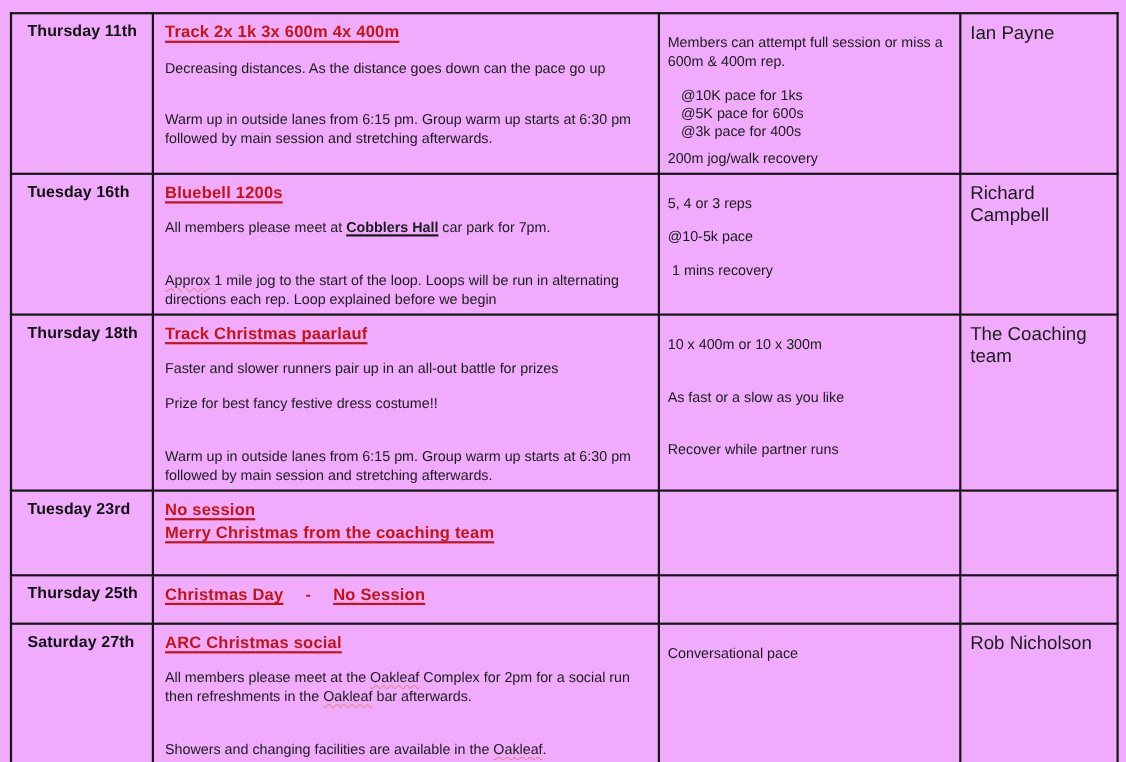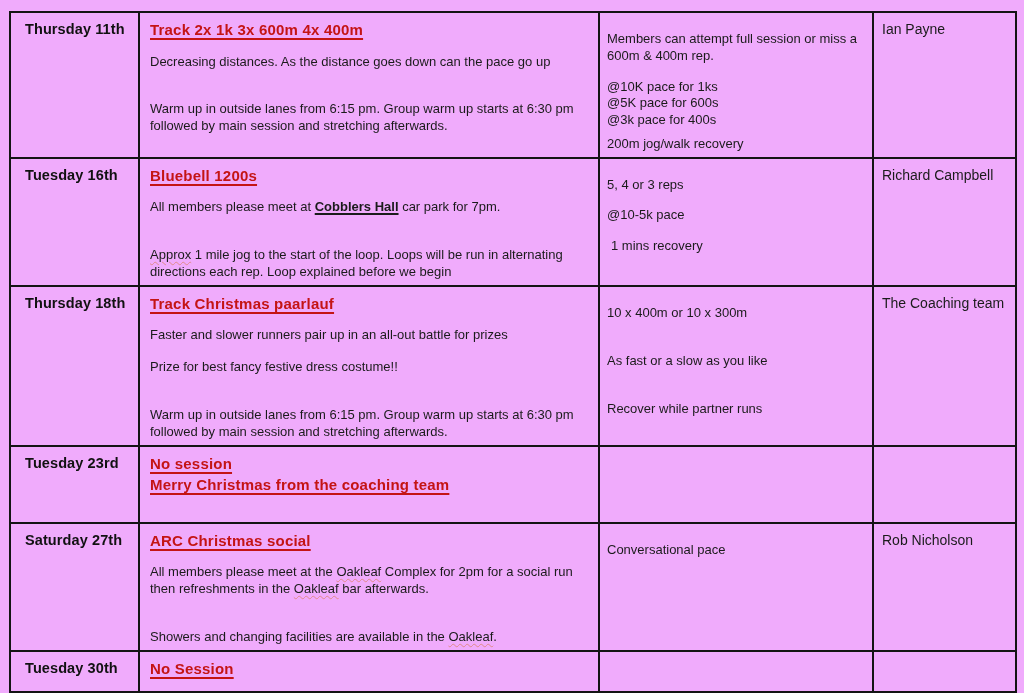--- a/index.html
+++ b/index.html
@@ -78,23 +78,23 @@
     margin: 0 0 15px 0;
     font-size: 13px;
     line-height: 1.3;
     color: #1b1b1b;
   }
   p.body.last { margin-bottom: 0; margin-top: 31px; }
   p.det { margin: 0 0 14px 0; font-size: 13px; line-height: 1.3; }
   p.det.tight { margin: 0; line-height: 1.28; }
   p.det.gap-big { margin-bottom: 31px; }
   p.det.last { margin-bottom: 0; }
-  .pace-group { margin: 0 0 7px 0; }
+  .pace-group { margin: 0 0 7px 12px; }
   .indent { padding-left: 4px; }
-  .coach { font-size: 14px; color: #1b1b1b; }
+  .coach { font-size: 17px; color: #1b1b1b; }
   .bu {
     font-weight: bold;
     text-decoration: underline;
     text-decoration-thickness: 1.5px;
     text-underline-offset: 2px;
   }
   .squiggle {
     text-decoration: underline;
     text-decoration-style: wavy;
     text-decoration-color: #e08a8a;
@@ -183,20 +183,30 @@
           <span class="date">Tuesday 23rd</span>
         </td>
         <td class="session-cell">
           <h2 class="title stack1"><span class="u">No session</span></h2>
           <h2 class="title stack2"><span class="u">Merry Christmas from the coaching team</span></h2>
         </td>
         <td class="details-cell"></td>
         <td class="coach-cell"></td>
       </tr>
 
+      <tr class="r4">
+        <td class="date-cell">
+          <span class="date">Thursday 25th</span>
+        </td>
+        <td class="session-cell">
+          <h2 class="title solo"><span class="u">Christmas Day</span><span class="sep">-</span><span class="u">No Session</span></h2>
+        </td>
+        <td class="details-cell"></td>
+        <td class="coach-cell"></td>
+      </tr>
 
       <tr class="r5">
         <td class="date-cell">
           <span class="date">Saturday 27th</span>
         </td>
         <td class="session-cell">
           <h2 class="title"><span class="u">ARC Christmas social</span></h2>
           <p class="body"><span>All members please meet at the </span><span class="squiggle">Oakleaf</span><span> Complex for 2pm for a social run then refreshments in the </span><span class="squiggle">Oakleaf</span><span> bar afterwards.</span></p>
           <p class="body last"><span>Showers and changing facilities are available in the </span><span class="squiggle">Oakleaf</span><span>.</span></p>
         </td>

